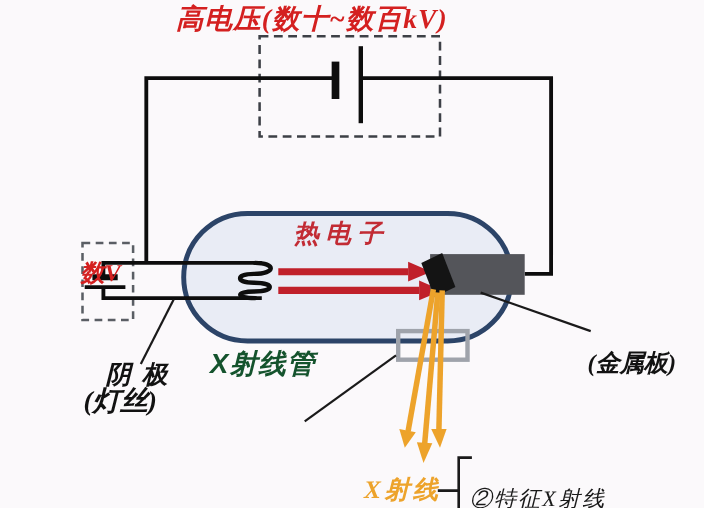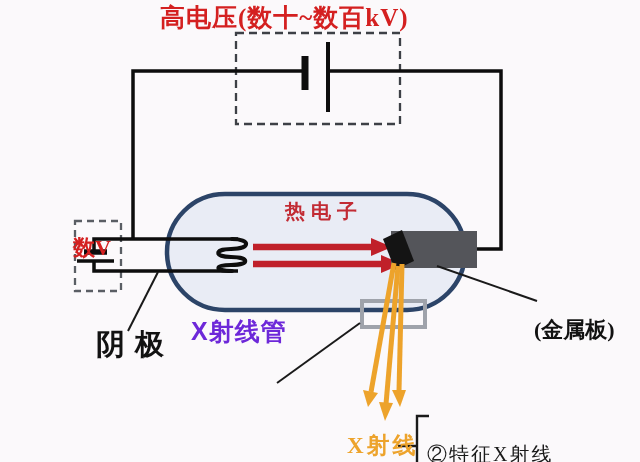--- a/index.html
+++ b/index.html
@@ -4,34 +4,34 @@
 <style>
   html,body{margin:0;padding:0;}
   .stage{
     position:relative;
     width:640px;height:462px;
     background:#fbf9fb;
     overflow:hidden;
     font-family:"Liberation Serif","DejaVu Serif",serif;
   }
   .stage svg{position:absolute;left:0;top:0;}
-  .lbl{position:absolute;white-space:pre;line-height:1.05;}
+  .lbl{position:absolute;white-space:pre;line-height:1.05;font-style:italic;}
   .lbl-red{color:#d42020;font-weight:bold;}
   .lbl-hv{left:160px;top:5px;font-size:25px;letter-spacing:1px;}
   .lbl-v{left:29px;top:236px;font-size:22px;margin-left:44px;}
-  .lbl-hot{left:285px;top:201px;font-size:20px;color:#c22b34;font-weight:bold;letter-spacing:6px;}
-  .lbl-tube{left:191px;top:318px;font-size:25px;color:#6d28d9;font-weight:bold;
+  .lbl-hot{left:267px;top:201px;font-size:23px;color:#c22b34;font-weight:bold;letter-spacing:6px;}
+  .lbl-tube{left:191px;top:318px;font-size:25px;color:#14532d;font-weight:bold;
             font-family:"Liberation Sans","DejaVu Sans",sans-serif;letter-spacing:1px;}
   .lbl-black{color:#121212;font-weight:bold;}
-  .lbl-cathode{left:96px;top:329px;font-size:29px;letter-spacing:10px;}
+  .lbl-cathode{left:96px;top:329px;font-size:23px;letter-spacing:10px;}
   .lbl-cathode2{left:76px;top:353px;font-size:25px;}
   .lbl-anode{left:556px;top:298px;font-size:23px;letter-spacing:8px;}
   .lbl-anode2{left:534px;top:318px;font-size:22px;}
   .lbl-port{left:154px;top:385px;font-size:25px;letter-spacing:1px;}
-  .lbl-xray{left:331px;top:434px;font-size:23px;color:#eda32b;font-weight:bold;letter-spacing:3px;margin-left:16px;}
+  .lbl-xray{left:331px;top:434px;font-size:23px;color:#eda32b;font-weight:bold;letter-spacing:3px;}
   .lbl-item{font-size:20px;color:#1a1a1a;font-weight:normal;letter-spacing:2px;}
   .lbl-item1{left:427px;top:417px;}
   .lbl-item2{left:427px;top:444px;}
 </style>
 </head>
 <body>
 
 <div class="stage">
 
   <svg width="640" height="462" viewBox="0 0 640 462">
@@ -89,16 +89,17 @@
     </g>
 
     <path d="M398 446 H417 M429 416 H417 V462" fill="none" stroke="#1a1a1a" stroke-width="2.4"></path>
   </svg>
 
   <div class="lbl lbl-red lbl-hv">高电压(数十~数百kV)</div>
   <div class="lbl lbl-red lbl-v">数V</div>
   <div class="lbl lbl-hot">热电子</div>
   <div class="lbl lbl-tube">X射线管</div>
   <div class="lbl lbl-black lbl-cathode">阴极</div>
+  <div class="lbl lbl-black lbl-cathode2">(灯丝)</div>
   <div class="lbl lbl-black lbl-anode2">(金属板)</div>
   <div class="lbl lbl-xray">X射线</div>
   <div class="lbl lbl-item lbl-item2">②特征X射线</div>
 </div>
 
 </body></html>

